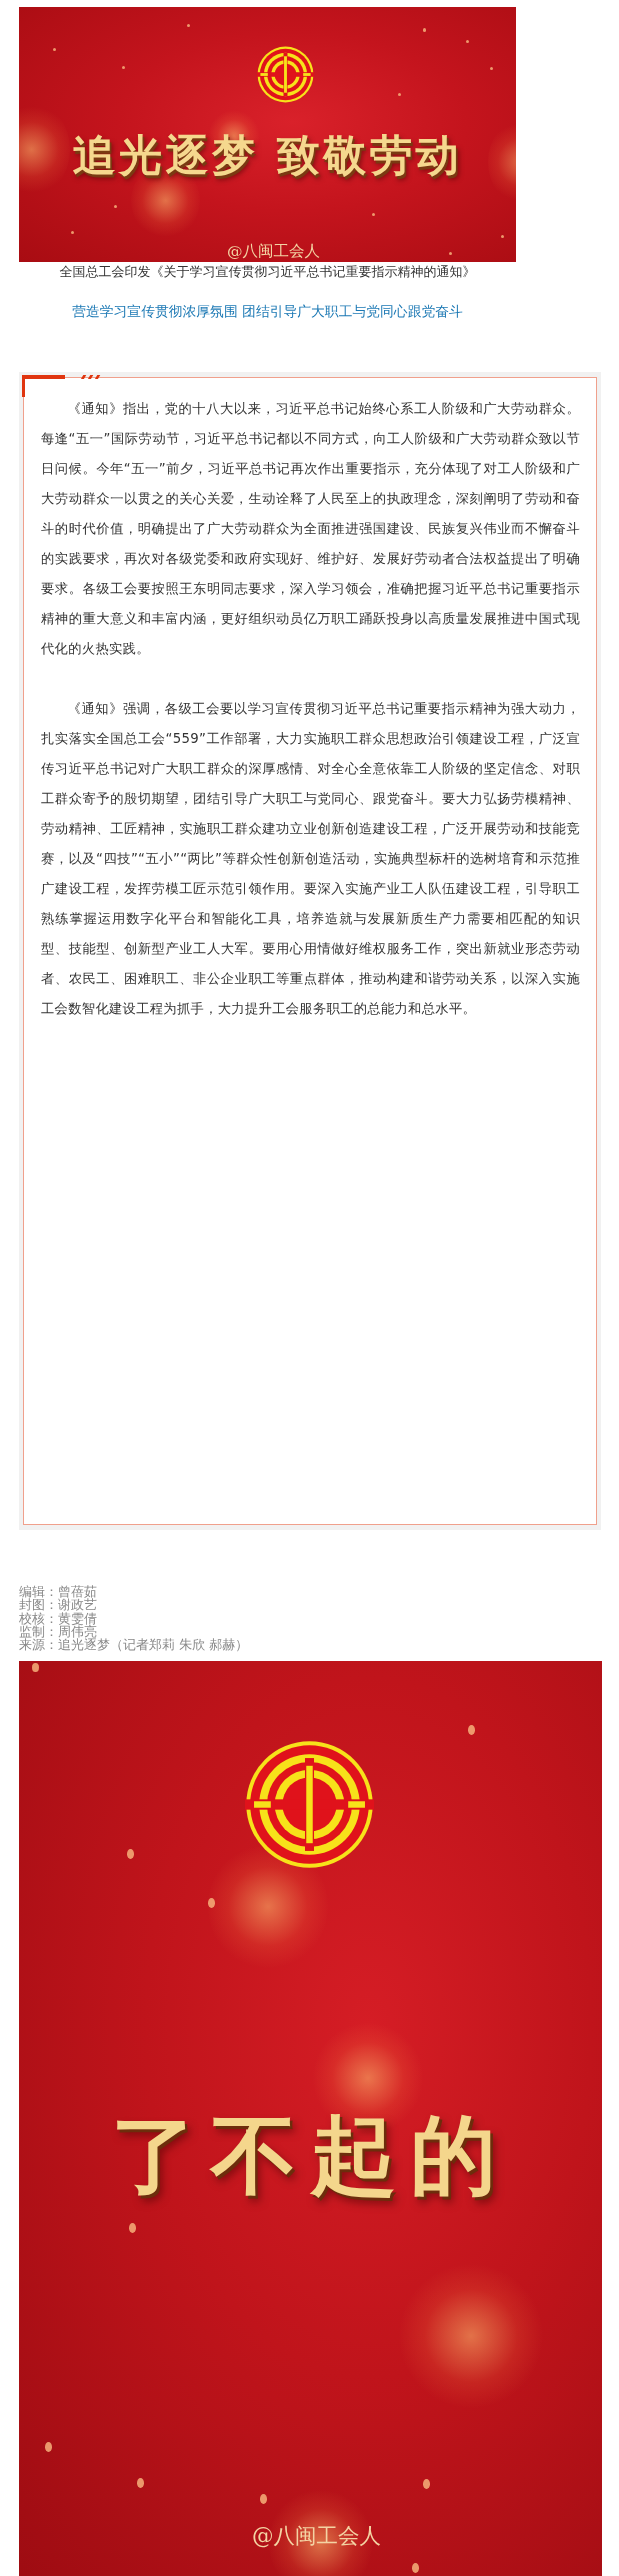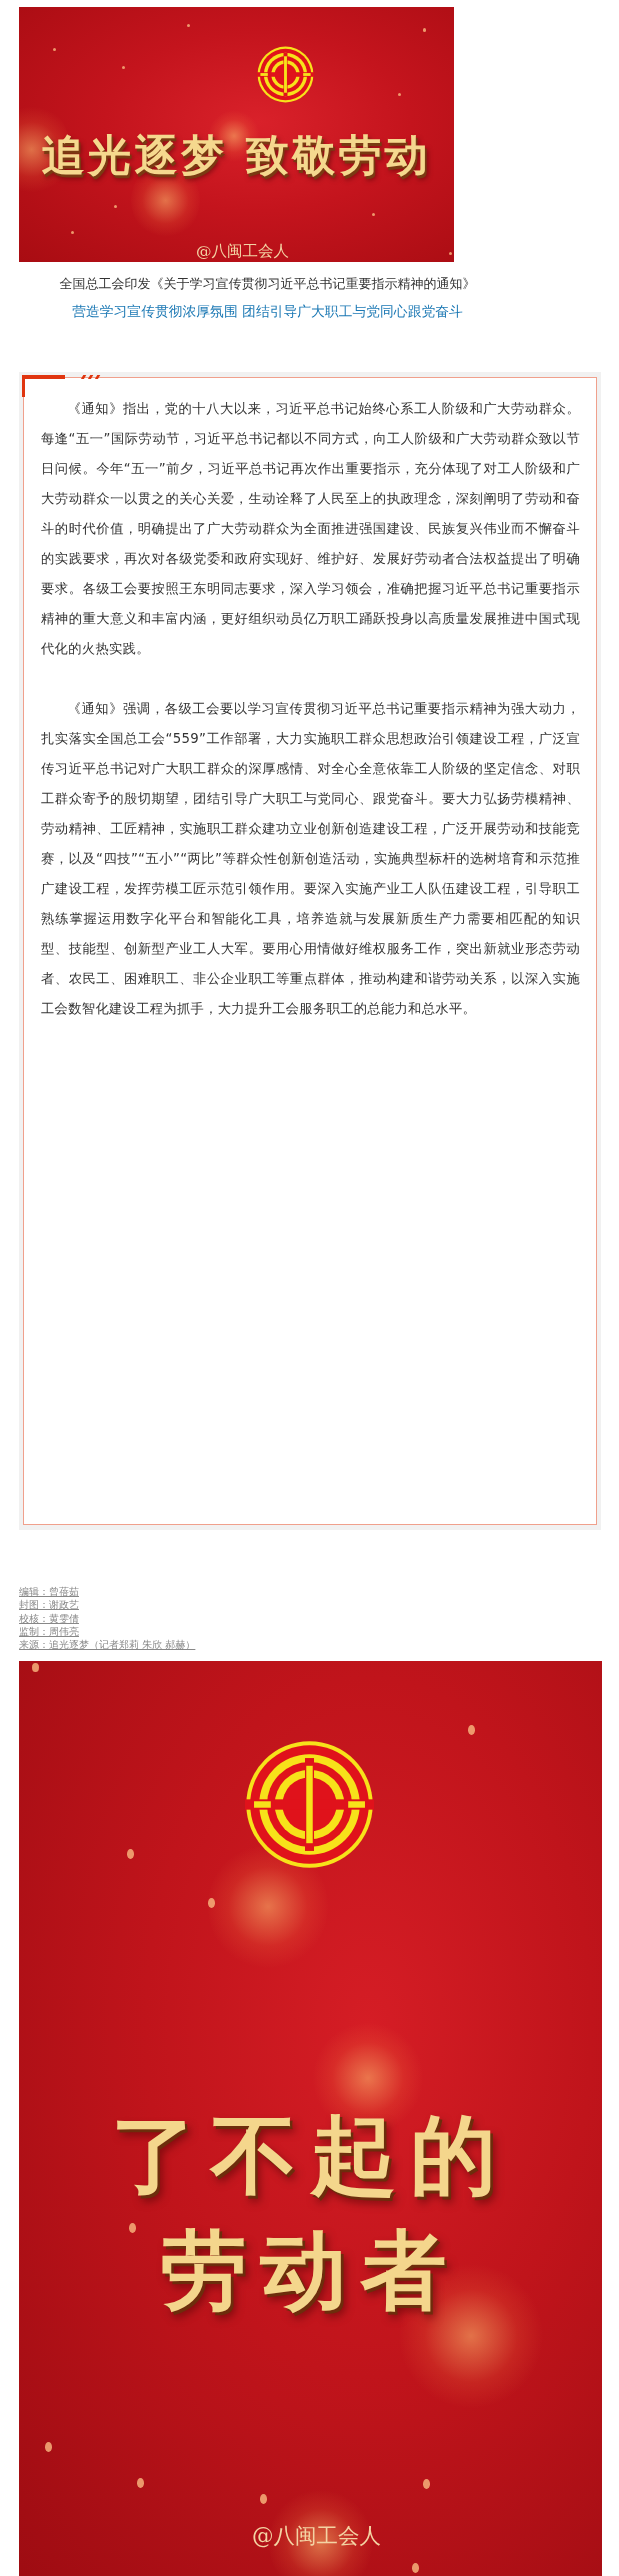--- a/index.html
+++ b/index.html
@@ -1,21 +1,21 @@
 <!DOCTYPE html>
 <html style="font-size:13.8px"><head>
 <meta charset="utf-8">
 <style>
   * { box-sizing: border-box; margin: 0; padding: 0; }
   html, body { width: 619px; background: #ffffff; }
   body { position: relative; height: 2576px; font-family: "DejaVu Sans", "Liberation Sans", sans-serif; color: #333; overflow: hidden; }
 
   
   .banner {
-    position: absolute; left: 19px; top: 6.9px; width: 435px; height: 255px;
+    position: absolute; left: 19px; top: 6.9px; width: 497px; height: 255px;
     background: radial-gradient(ellipse at 55% 45%, #d9212a 0%, #c4141d 45%, #a80c12 100%);
     overflow: hidden;
   }
   .banner .glow, .poster .glow {
     position: absolute; border-radius: 50%;
     background: radial-gradient(circle, rgba(255,190,110,0.55) 0%, rgba(255,140,70,0.15) 45%, rgba(255,120,60,0) 70%);
   }
   .dot { position: absolute; width: 3.4px; height: 3.4px; border-radius: 50%; background: #f6b07a; opacity: 0.85; }
   .dot.big { width: 6.9px; height: 9.5px; }
   .logo { position: absolute; }
@@ -26,41 +26,41 @@
     font-size: 43px; letter-spacing: 3.4px; color: #f5d88e;
     text-shadow: 1.7px 2.6px 0 #7a3a12, 2.6px 4.3px 5.2px rgba(60,0,0,0.55);
   }
   .watermark {
     position: absolute; left: 0; right: 0; text-align: center;
     font-family: "DejaVu Serif", "Liberation Serif", serif; color: #f3d3a3; padding-left: 12px;
   }
   .banner .watermark { top: 234px; font-size: 15.5px; }
 
   
-  .caption { position: absolute; left: 0; width: 535px; top: 275px; text-align: center; font-size: 13px; color: #333; }
+  .caption { position: absolute; left: 0; width: 535px; top: 263px; text-align: center; font-size: 13px; color: #333; }
   .subtitle { position: absolute; left: 0; width: 535px; top: 303px; text-align: center; font-size: 13.8px; font-weight: normal; color: #1b78b4; }
 
   
   .card-outer { position: absolute; left: 19px; top: 372px; width: 582px; height: 298px; background: #f1f1f1; }
   .card-outer { height: 1158px; }
   .card {
     position: absolute; left: 23px; top: 377px; width: 574px; height: 1148px;
     background: #fff; border: 0.9px solid #f0a08c;
   }
   .corner-top { position: absolute; left: 21.5px; top: 375px; width: 43px; height: 4.3px; background: #e0350f; }
   .corner-left { position: absolute; left: 21.5px; top: 375px; width: 3.4px; height: 22.4px; background: #e0350f; }
   .corner-slash { position: absolute; top: 375px; width: 3.4px; height: 4.3px; background: #e0350f; transform: skewX(-30deg); }
   .card-body { position: absolute; left: 41px; top: 394px; width: 539px; }
   .para {
     font-size: 13.3px; line-height: 30px; color: #333; text-align: justify;
     text-indent: 2em; margin-bottom: 30px; letter-spacing: 0.3px;
   }
 
   
-  .credits { position: absolute; left: 19px; top: 1585px; font-size: 10px; line-height: 13.3px; color: #888; text-decoration: underline; }
+  .credits { position: absolute; left: 19px; top: 1585px; font-size: 13px; line-height: 13.3px; color: #888; }
   .credits .row span { display: inline; }
 
   
   .poster {
     position: absolute; left: 19px; top: 1661px; width: 583px; height: 915px;
     background: radial-gradient(ellipse at 60% 40%, #d51d25 0%, #c0141b 45%, #9e0c12 100%);
     overflow: hidden;
   }
   .poster .logo { left: 226px; top: 79px; width: 129px; height: 129px; }
   .poster-line {
@@ -168,17 +168,16 @@
     <circle cx="50" cy="50" r="27" fill="#f7e21a"></circle>
     <circle cx="50" cy="50" r="21" fill="#e0121b"></circle>
     <rect x="0" y="46" width="100" height="8" fill="#e0121b"></rect>
     <rect x="7" y="47.5" width="13" height="5" fill="#f7e21a"></rect>
     <rect x="80" y="47.5" width="13" height="5" fill="#f7e21a"></rect>
     <rect x="46.5" y="14" width="7" height="72" fill="#e0121b"></rect>
     <rect x="47.5" y="20" width="5" height="60" fill="#f7e21a"></rect>
   </svg>
 
   <div class="poster-line" style="top:437px;">了不起的</div>
-  <div class="poster-line" style="top:552px;">劳动者</div>
 
   <div class="watermark">@八闽工会人</div>
 </div>
 
 
 </body></html>

